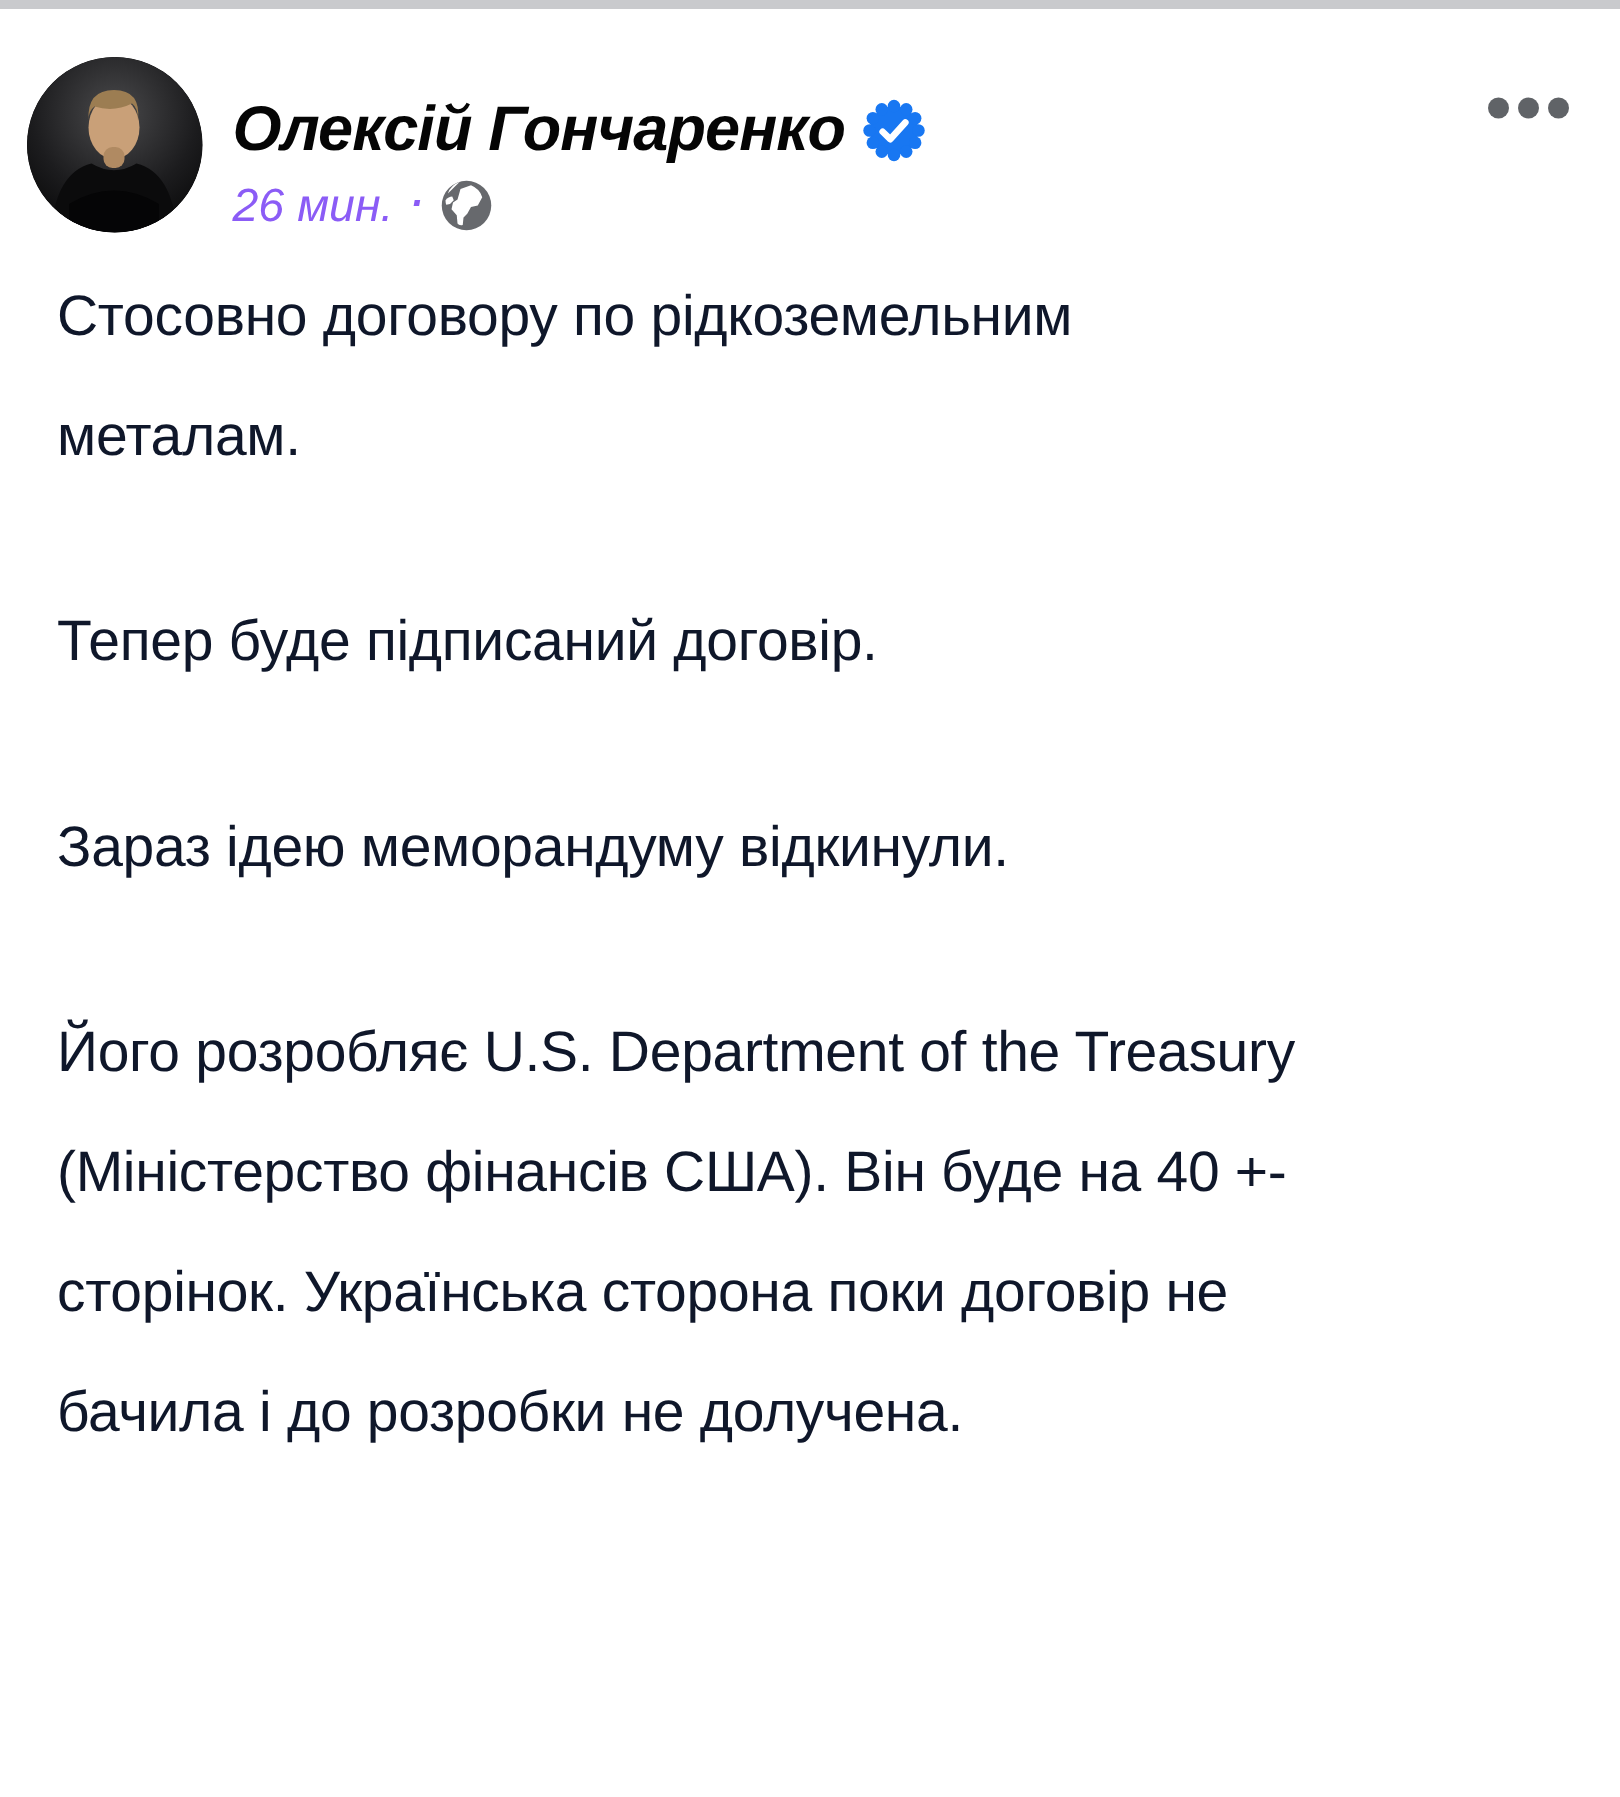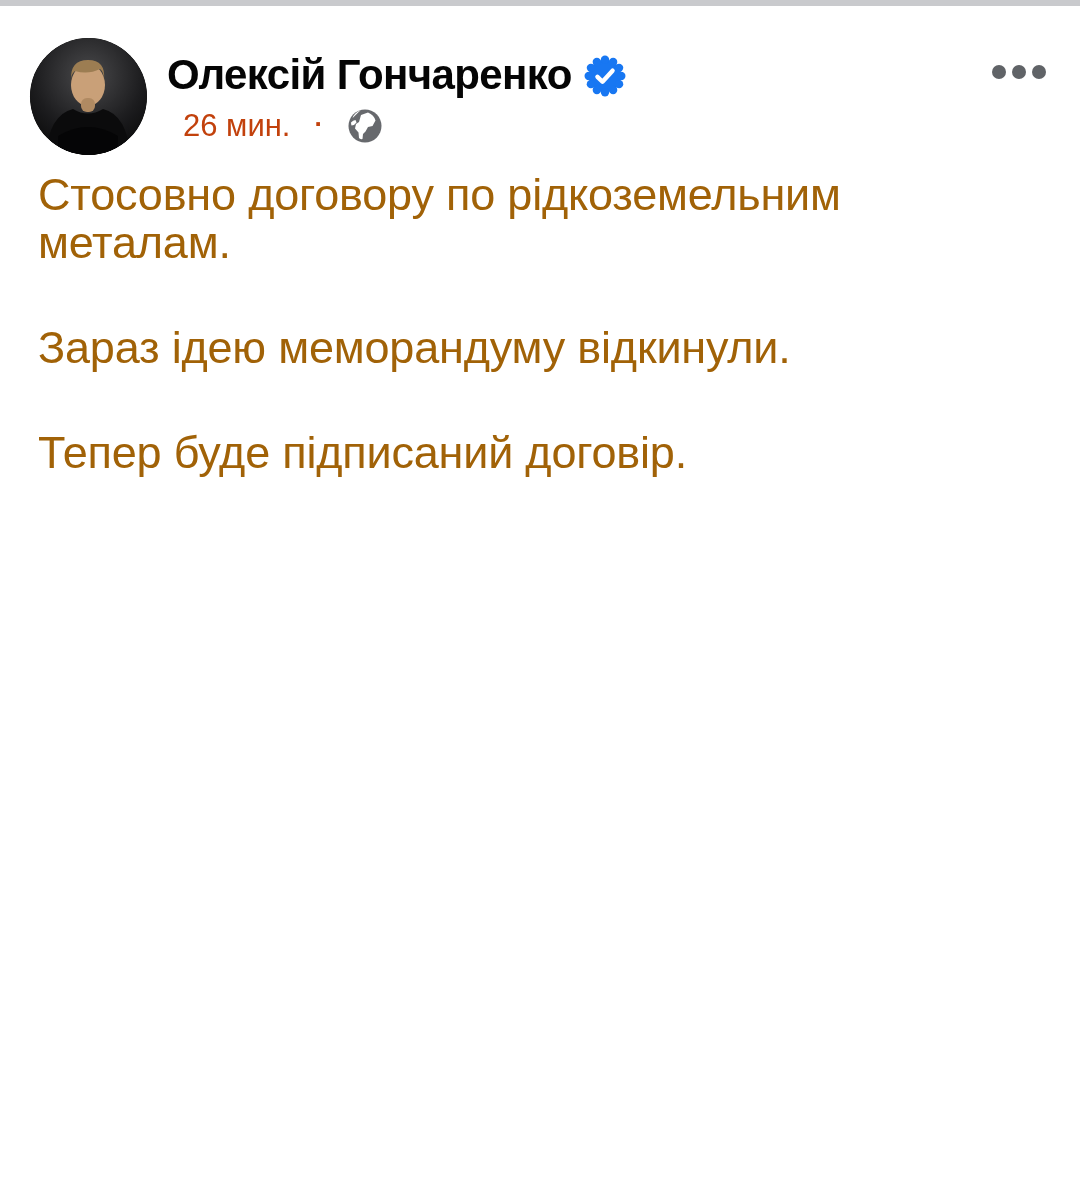--- a/index.html
+++ b/index.html
@@ -9,23 +9,24 @@
     font-family: "Liberation Sans", sans-serif;
     overflow: hidden;
     position: relative;
   }
   .top-bar {
     width: 100%; height: 6px;
     background: #c9cacd;
   }
   .header {
     display: flex;
-    align-items: center;
-    padding: 32px 30px 0 30px;
+    align-items: flex-end;
+    padding: 32px 30px 0 18px;
     position: relative;
+    font-style: italic;
   }
   .avatar {
     width: 117px; height: 117px;
     border-radius: 50%;
     overflow: hidden;
     flex: none;
     cursor: pointer;
     background: #000;
   }
   .avatar svg { display: block; }
@@ -37,48 +38,47 @@
     color: #050505;
     letter-spacing: -0.6px;
     cursor: pointer;
     line-height: 1.15;
   }
   .badge { display: inline-flex; margin-top: 3px; }
   .badge svg { display: block; }
   .meta-row {
     display: flex;
     align-items: center;
-    gap: 24px;
+    gap: 11px;
     margin-top: 9px;
-    color: #c2410c;
+    color: #8b5cf6;
     font-size: 31px;
     line-height: 1.1;
-    margin-left: 16px;
   }
   .meta-sep { font-weight: 700; font-size: 26px; position: relative; top: -2px; }
   .globe { display: inline-flex; }
   .globe svg { display: block; }
   .menu {
     position: absolute;
     right: 30px; top: 55px;
     display: flex;
     gap: 6px;
     cursor: pointer;
     padding: 4px;
   }
   .menu-dot {
     width: 14px; height: 14px;
     border-radius: 50%;
     background: #606367;
   }
   .post-body {
     padding: 16px 38px 0 38px;
-    font-size: 45px;
-    line-height: 48px;
-    color: #a16207;
+    font-size: 38px;
+    line-height: 80px;
+    color: #0f172a;
     letter-spacing: -0.2px;
   }
   .post-body p {
     margin: 0 0 57px 0;
     white-space: pre-line;
   }
   .post-body p:last-child { margin-bottom: 0; }
 </style>
 </head>
 <body>
@@ -154,15 +154,19 @@
     <span class="menu-dot"></span>
     <span class="menu-dot"></span>
     <span class="menu-dot"></span>
   </div>
 
 </div>
 
 <div class="post-body">
   <p>Стосовно договору по рідкоземельним
 металам.</p>
+  <p>Тепер буде підписаний договір.</p>
   <p>Зараз ідею меморандуму відкинули.</p>
-  <p>Тепер буде підписаний договір.</p>
+  <p>Його розробляє U.S. Department of the Treasury
+(Міністерство фінансів США). Він буде на 40 +-
+сторінок. Українська сторона поки договір не
+бачила і до розробки не долучена.</p>
 </div>
 
 </body></html>

